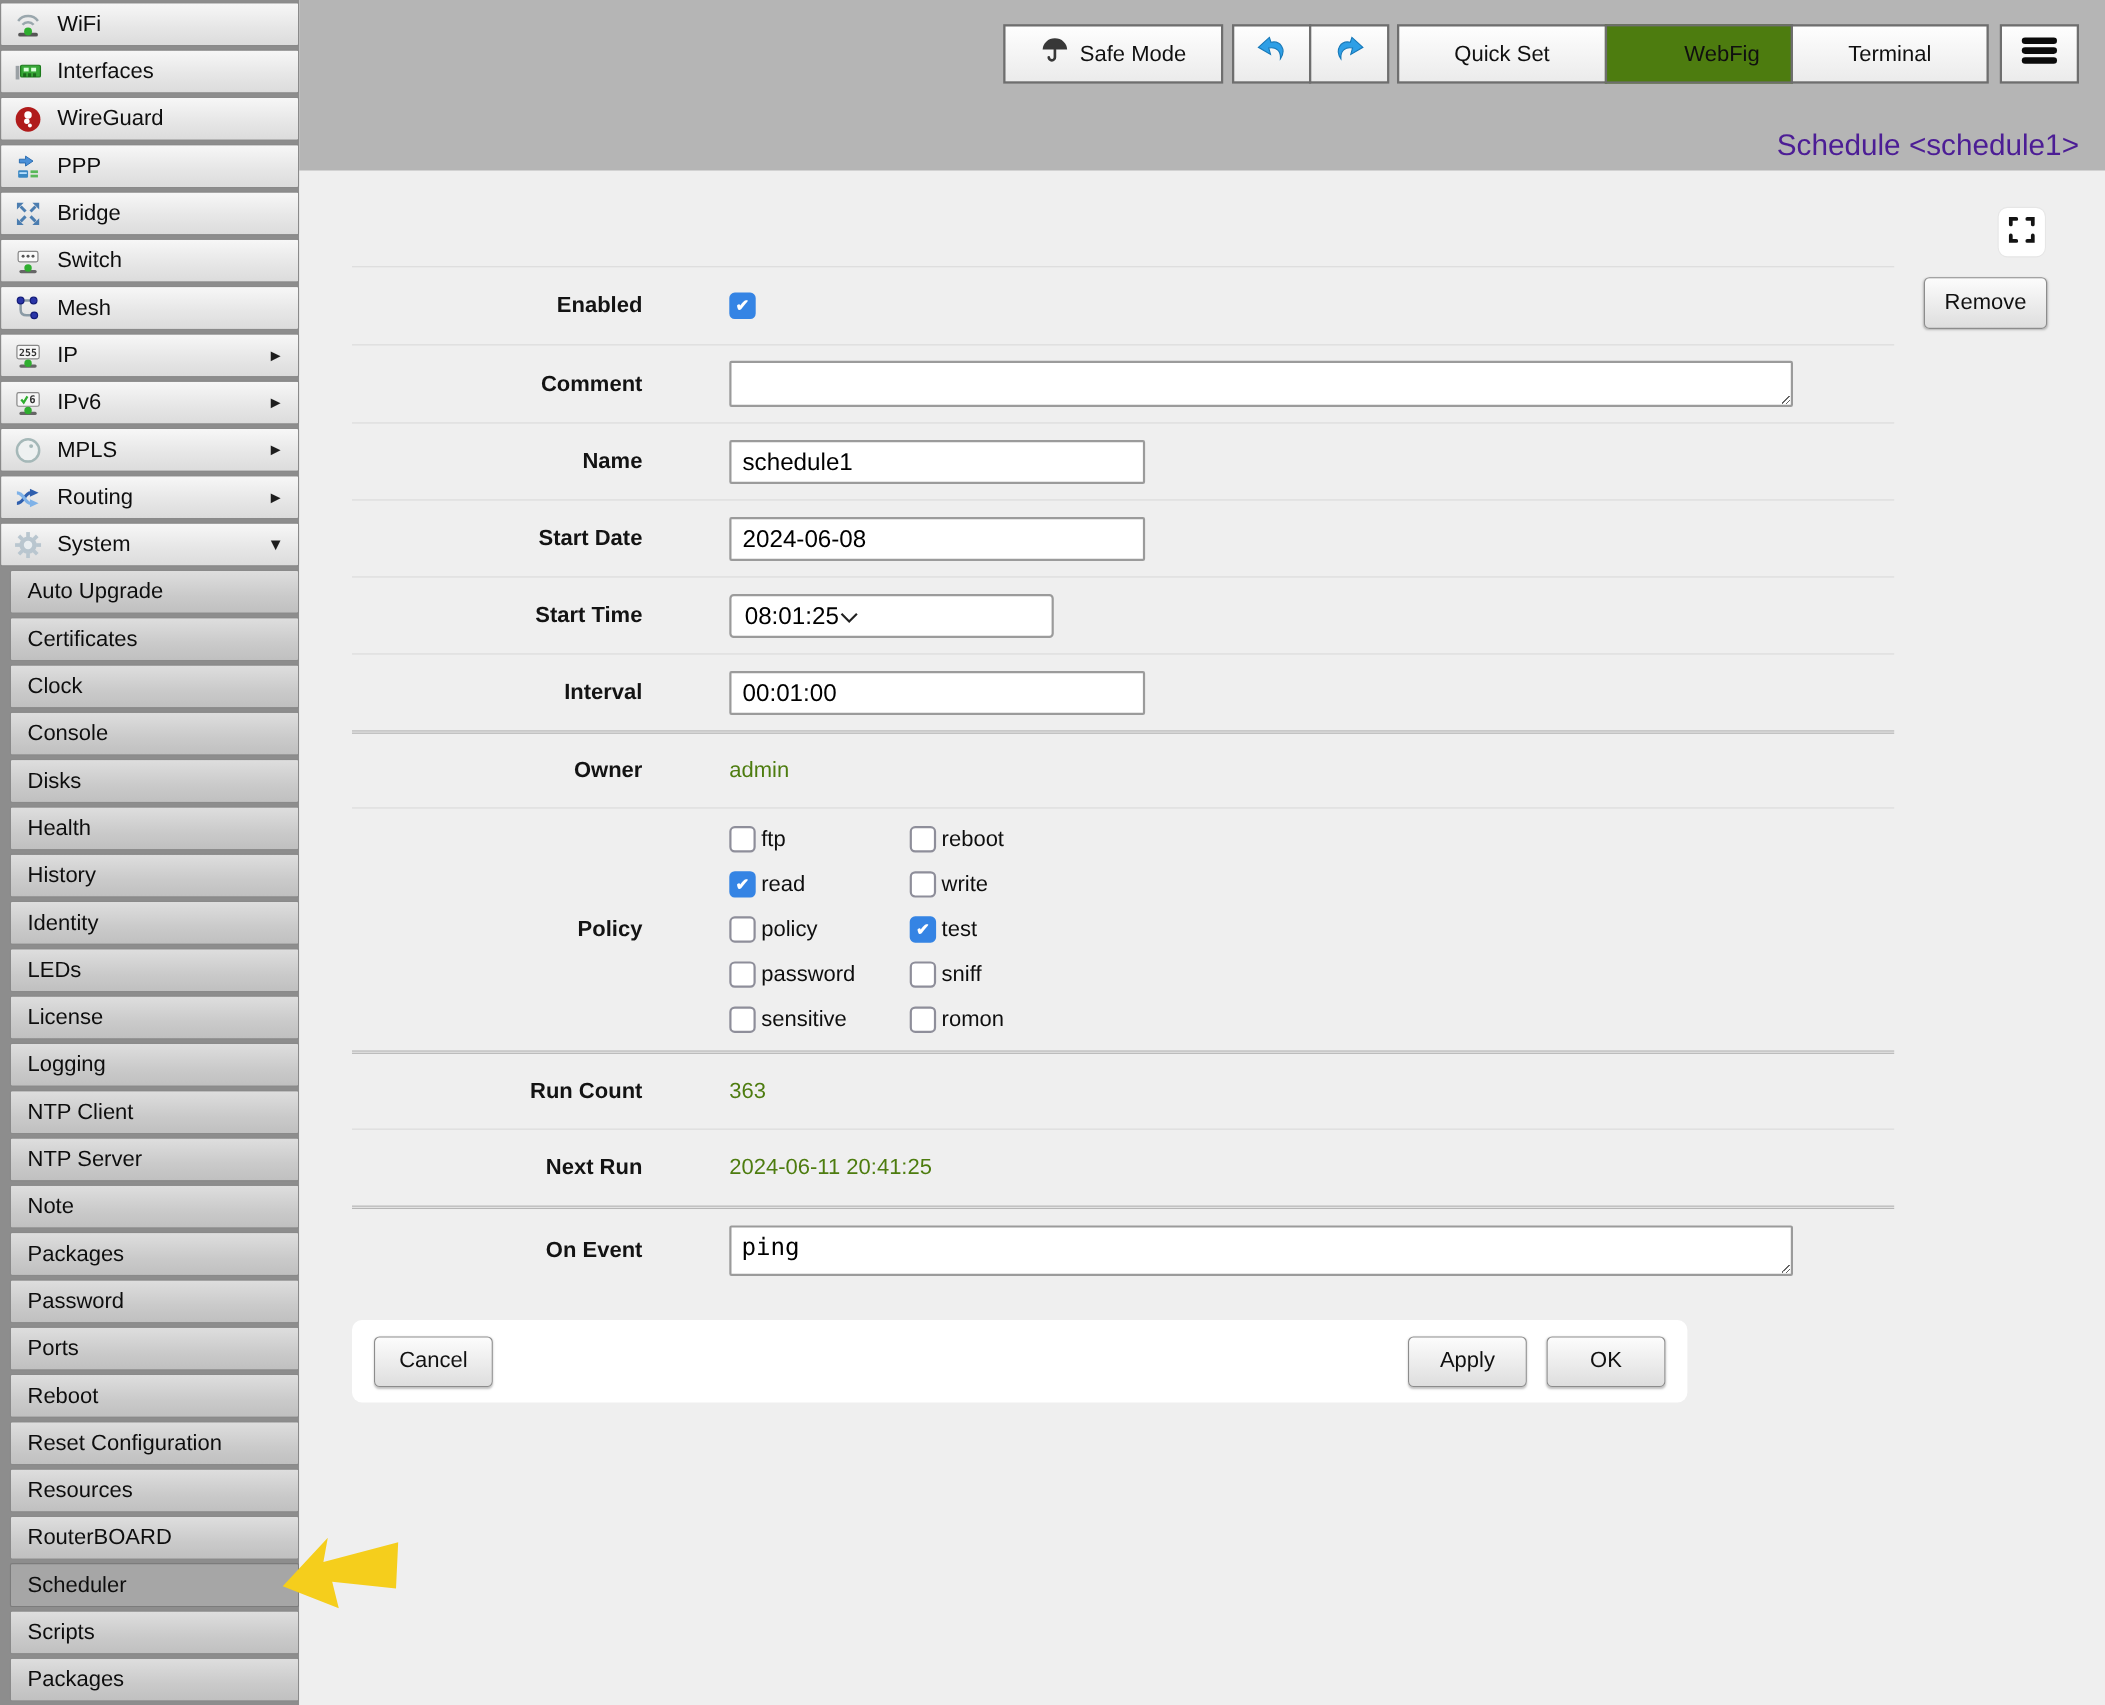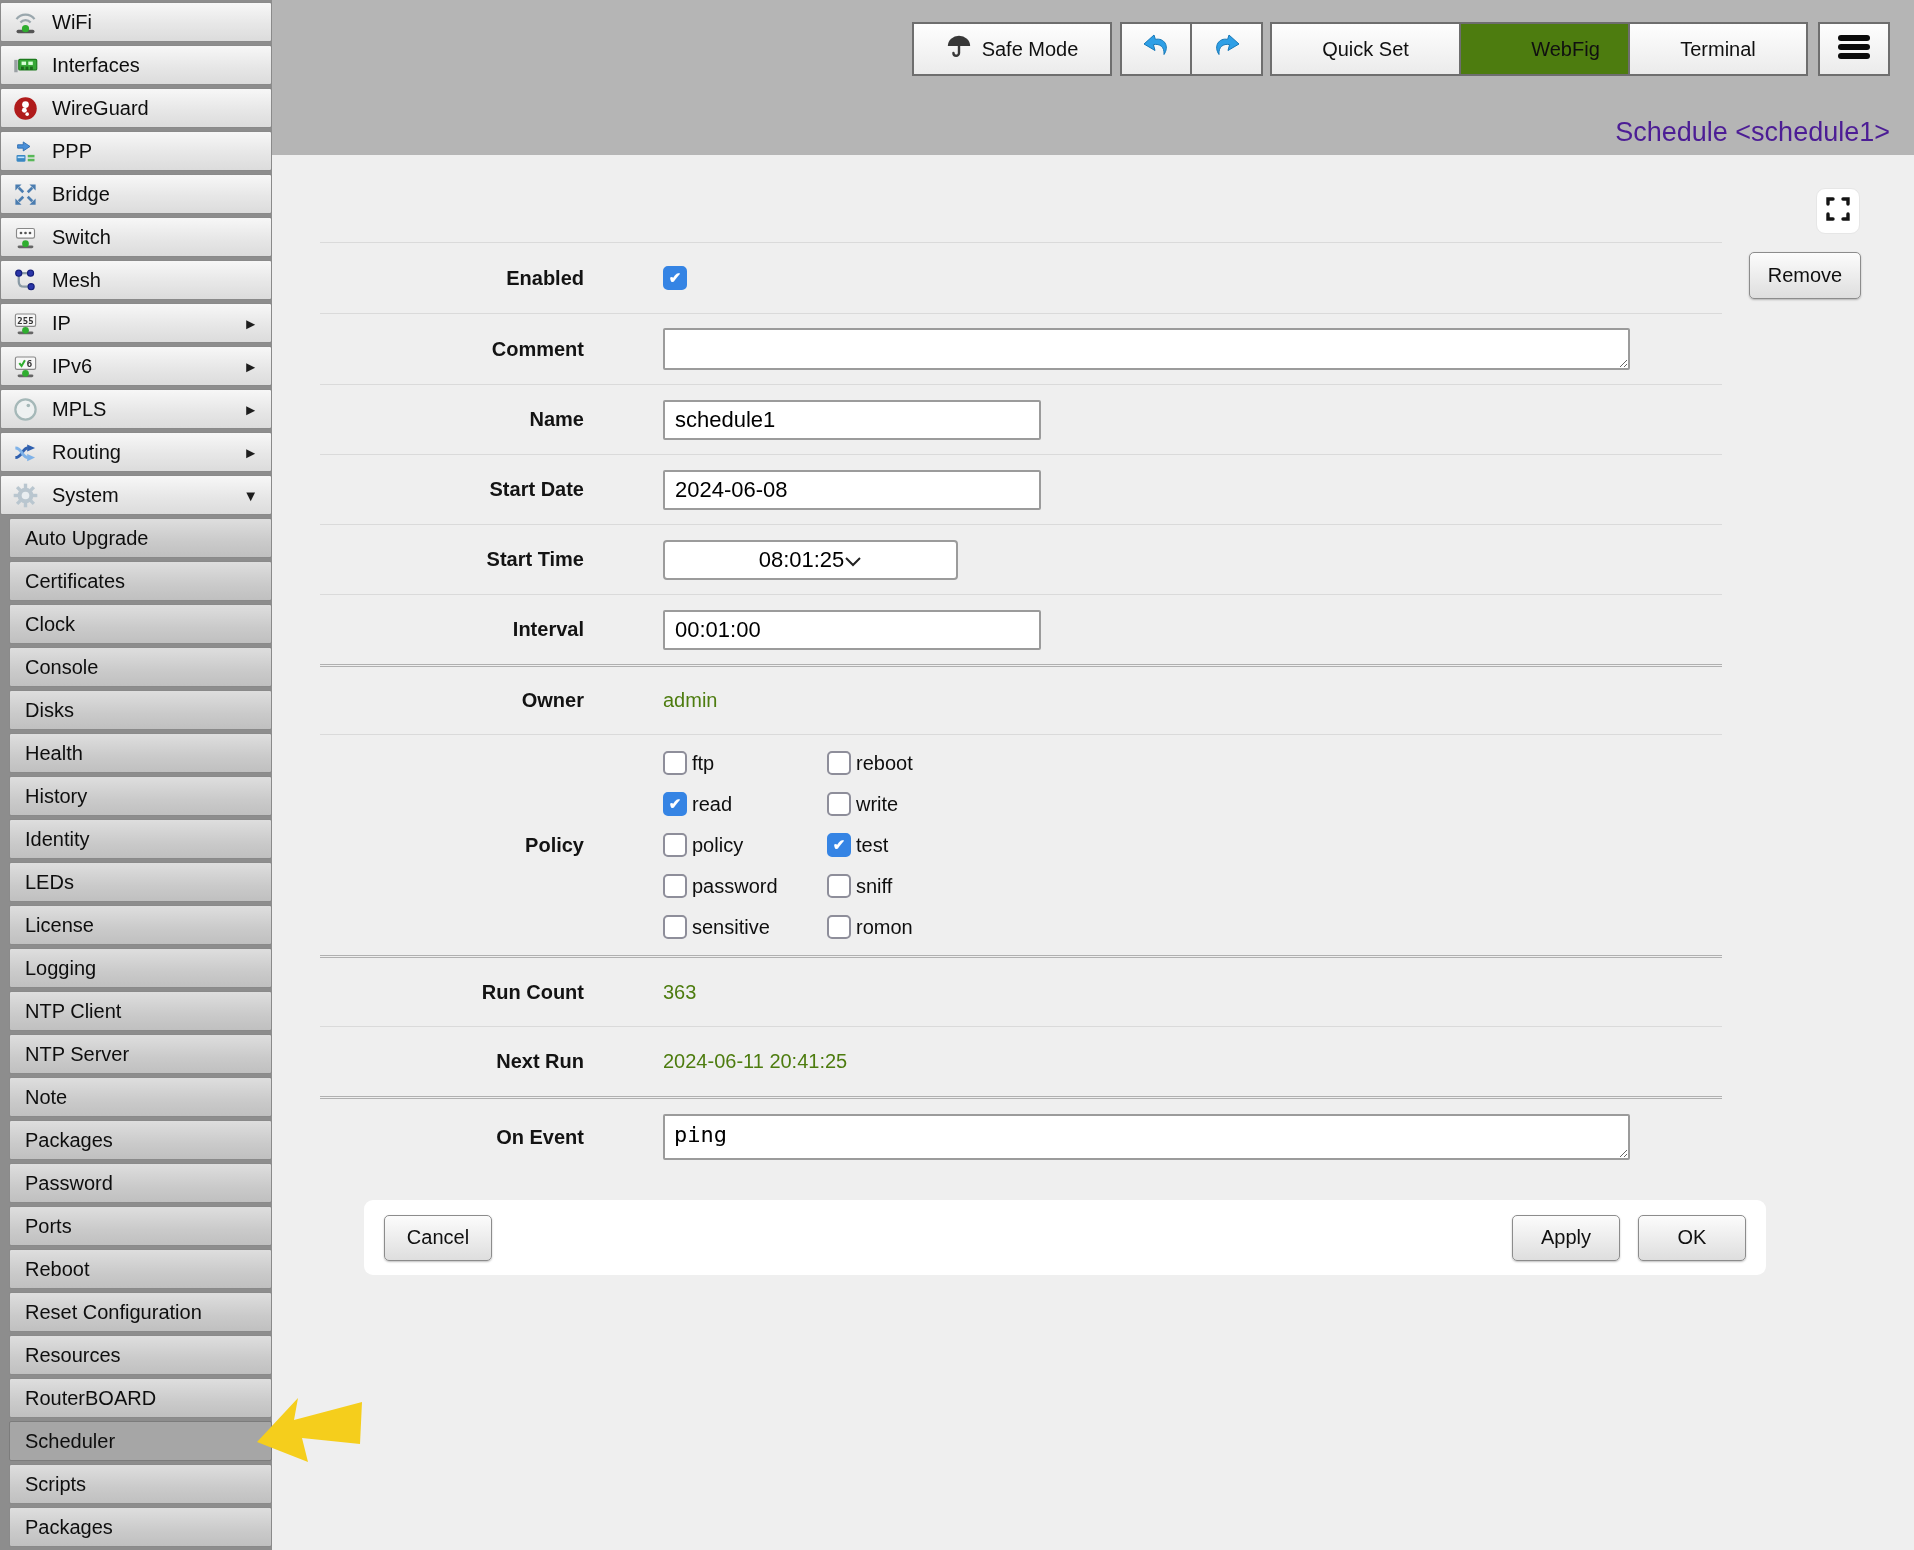--- a/index.html
+++ b/index.html
@@ -56,40 +56,40 @@
   
   .formwrap { position:absolute; left:48px; top:87px; width:1402px; }
   .frow { display:flex; align-items:center; border-top:1px solid #dadada; }
   .frow.thick { border-top:3px double #b0b0b0; }
   .lbl { width:264px; text-align:right; font-weight:bold; font-size:20px; color:#131313; flex:none; }
   .ctl { margin-left:79px; display:flex; align-items:center; flex:1; }
   .tin { height:40px; border:2px solid #9b9b9b; border-radius:2px; background:#fff;
     font-size:22px; font-family:"Liberation Sans",sans-serif; padding:0 10px; color:#000; }
   .w378 { width:378px; }
   .sel { width:295px; height:40px; background:#fff; border:2px solid #9b9b9b; border-radius:4px;
-    font-size:22px; display:flex; align-items:center; justify-content:center;
+    font-size:22px; display:flex; align-items:center; justify-content:flex-start;
     padding:0 12px; cursor:pointer; }
   .tarea { width:967px; height:42px; resize:both; border:2px solid #9b9b9b; border-radius:2px;
     background:#fff; font-size:20px; padding:6px 9px; font-family:"Liberation Sans",sans-serif; }
   .tarea.mono { font-family:"DejaVu Sans Mono",monospace; font-size:22px; height:46px; }
   .static { font-size:20px; color:#4d7c0f; }
 
   .cb { width:24px; height:24px; border:2px solid #8e8e9a; border-radius:5px; background:#fff;
     display:inline-flex; align-items:center; justify-content:center; flex:none; cursor:pointer; }
   .cb.checked { background:var(--accent,#3584e4); border-color:var(--accent,#3584e4); }
   .cb.checked::after { content:"✔"; color:#fff; font-size:15px; font-weight:bold; }
 
   .pgrid { display:flex; }
   .pcol { display:flex; flex-direction:column; gap:16px; }
   .pcol.c1 { width:164px; }
   .pitem { display:flex; align-items:center; height:25px; cursor:pointer; }
   .plabel { margin-left:5px; font-size:20px; color:#0e0e0e; }
 
-  .btnbar { margin-top:25px; width:1402px; height:75px; background:#ffffff; border-radius:9px;
-    display:flex; align-items:center; padding:0 20px;margin-left:44px; }
+  .btnbar { margin-top:25px; width:1214px; height:75px; background:#ffffff; border-radius:9px;
+    display:flex; align-items:center; padding:0 20px; }
   .btnbar .gbtn { width:108px; height:46px; }
   .spacer { flex:1; }
   .ml18 { margin-left:18px; }
 
   .yellow-arrow { position:absolute; left:250px; top:1388px; width:115px; height:90px;
     color:var(--arrow-yellow,#f5ce1c); z-index:6; pointer-events:none; }
 </style>
 </head>
 <body>
 

